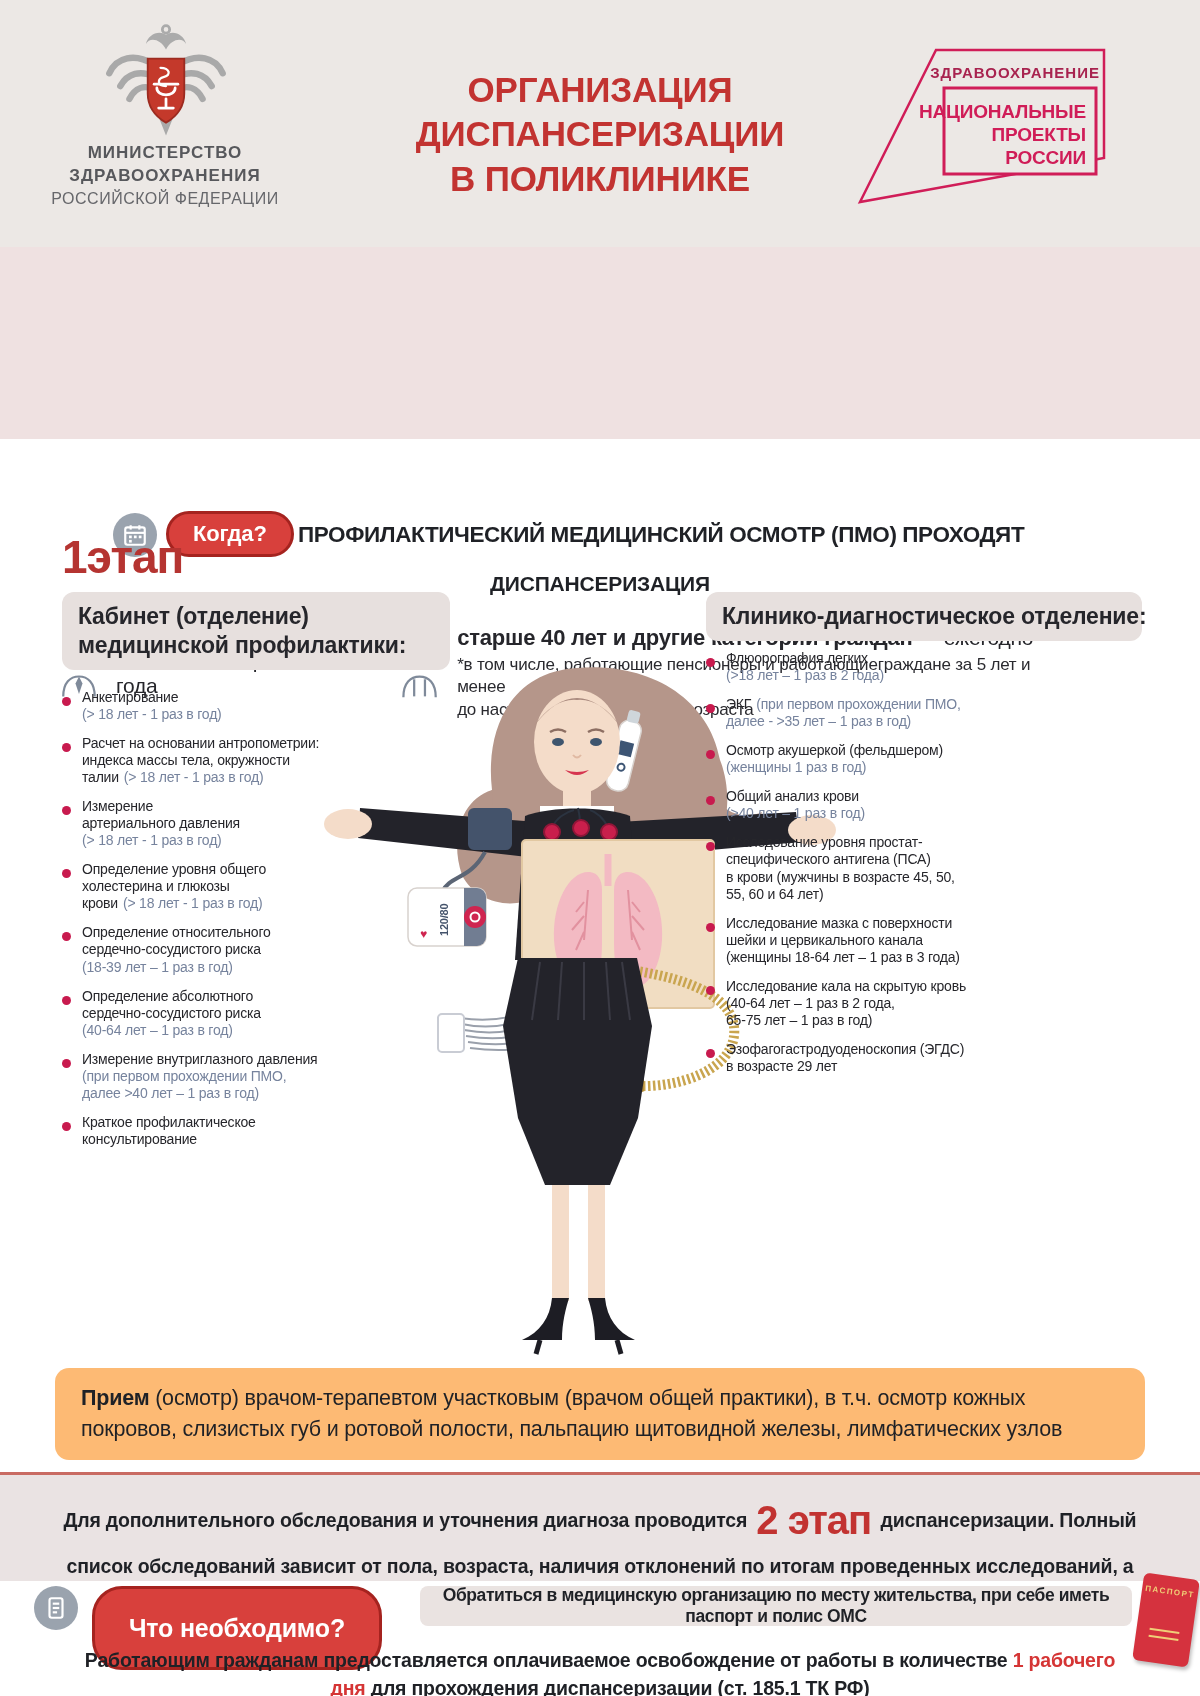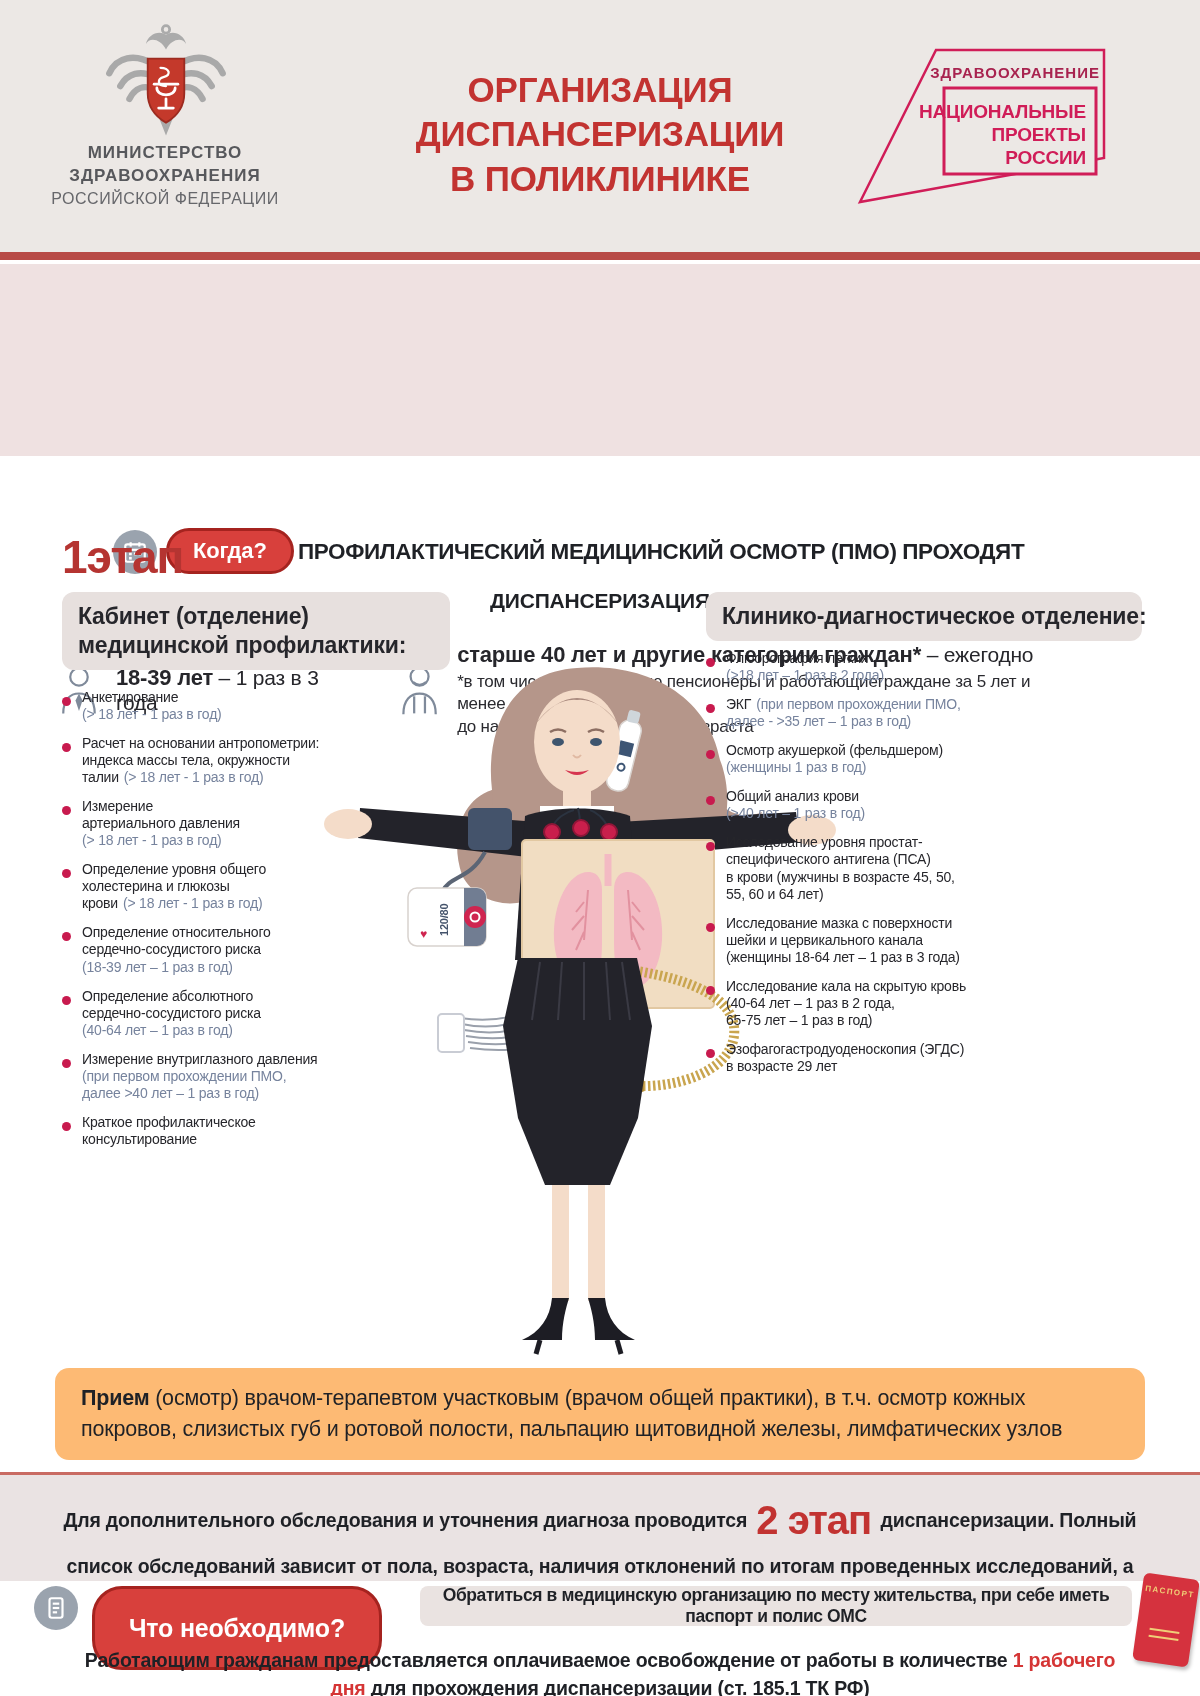--- a/index.html
+++ b/index.html
@@ -10,21 +10,21 @@
   .emblem{position:absolute;left:102px;top:22px;}
   .ministry{position:absolute;left:20px;top:142px;width:290px;text-align:center;color:#57585c;}
   .ministry .m-b{font-weight:bold;font-size:17px;letter-spacing:1px;line-height:1.35;}
   .ministry .m-r{font-size:16px;letter-spacing:0.5px;line-height:1.4;color:#66676b;}
   .main-title{position:absolute;left:320px;top:68px;width:560px;text-align:center;
               font-size:35px;font-weight:bold;color:#c23331;line-height:1.27;white-space:pre-line;}
   .natproject{position:absolute;left:848px;top:38px;}
   
   .redband{position:absolute;left:0;top:252px;width:1200px;height:8px;background:#b84a46;}
   
-  .when{position:absolute;left:0;top:264px;width:1200px;height:192px;background:#efe1e1;}
+  .when{position:absolute;left:0;top:247px;width:1200px;height:192px;background:#efe1e1;}
   .icon-circle{position:absolute;width:44px;height:44px;border-radius:50%;background:#9aa3ae;
                display:flex;align-items:center;justify-content:center;}
   .when .icon-circle{left:113px;top:266px;}
   .badge{position:absolute;background:#d8403c;border:3px solid #a5231f;color:#fff;font-weight:bold;
          border-radius:24px;display:flex;align-items:center;justify-content:center;}
   .when-badge{left:166px;top:264px;height:40px;padding:0 24px;font-size:22px;}
   .when-text{position:absolute;left:298px;top:268px;width:800px;margin:0;font-size:22.5px;
              font-weight:bold;color:#1f2126;line-height:40px;letter-spacing:-0.4px;}
   .when-text .red{color:#d53535;}
   .disp-bar{position:absolute;left:118px;top:318px;width:964px;height:38px;background:#fff;border-radius:4px;

